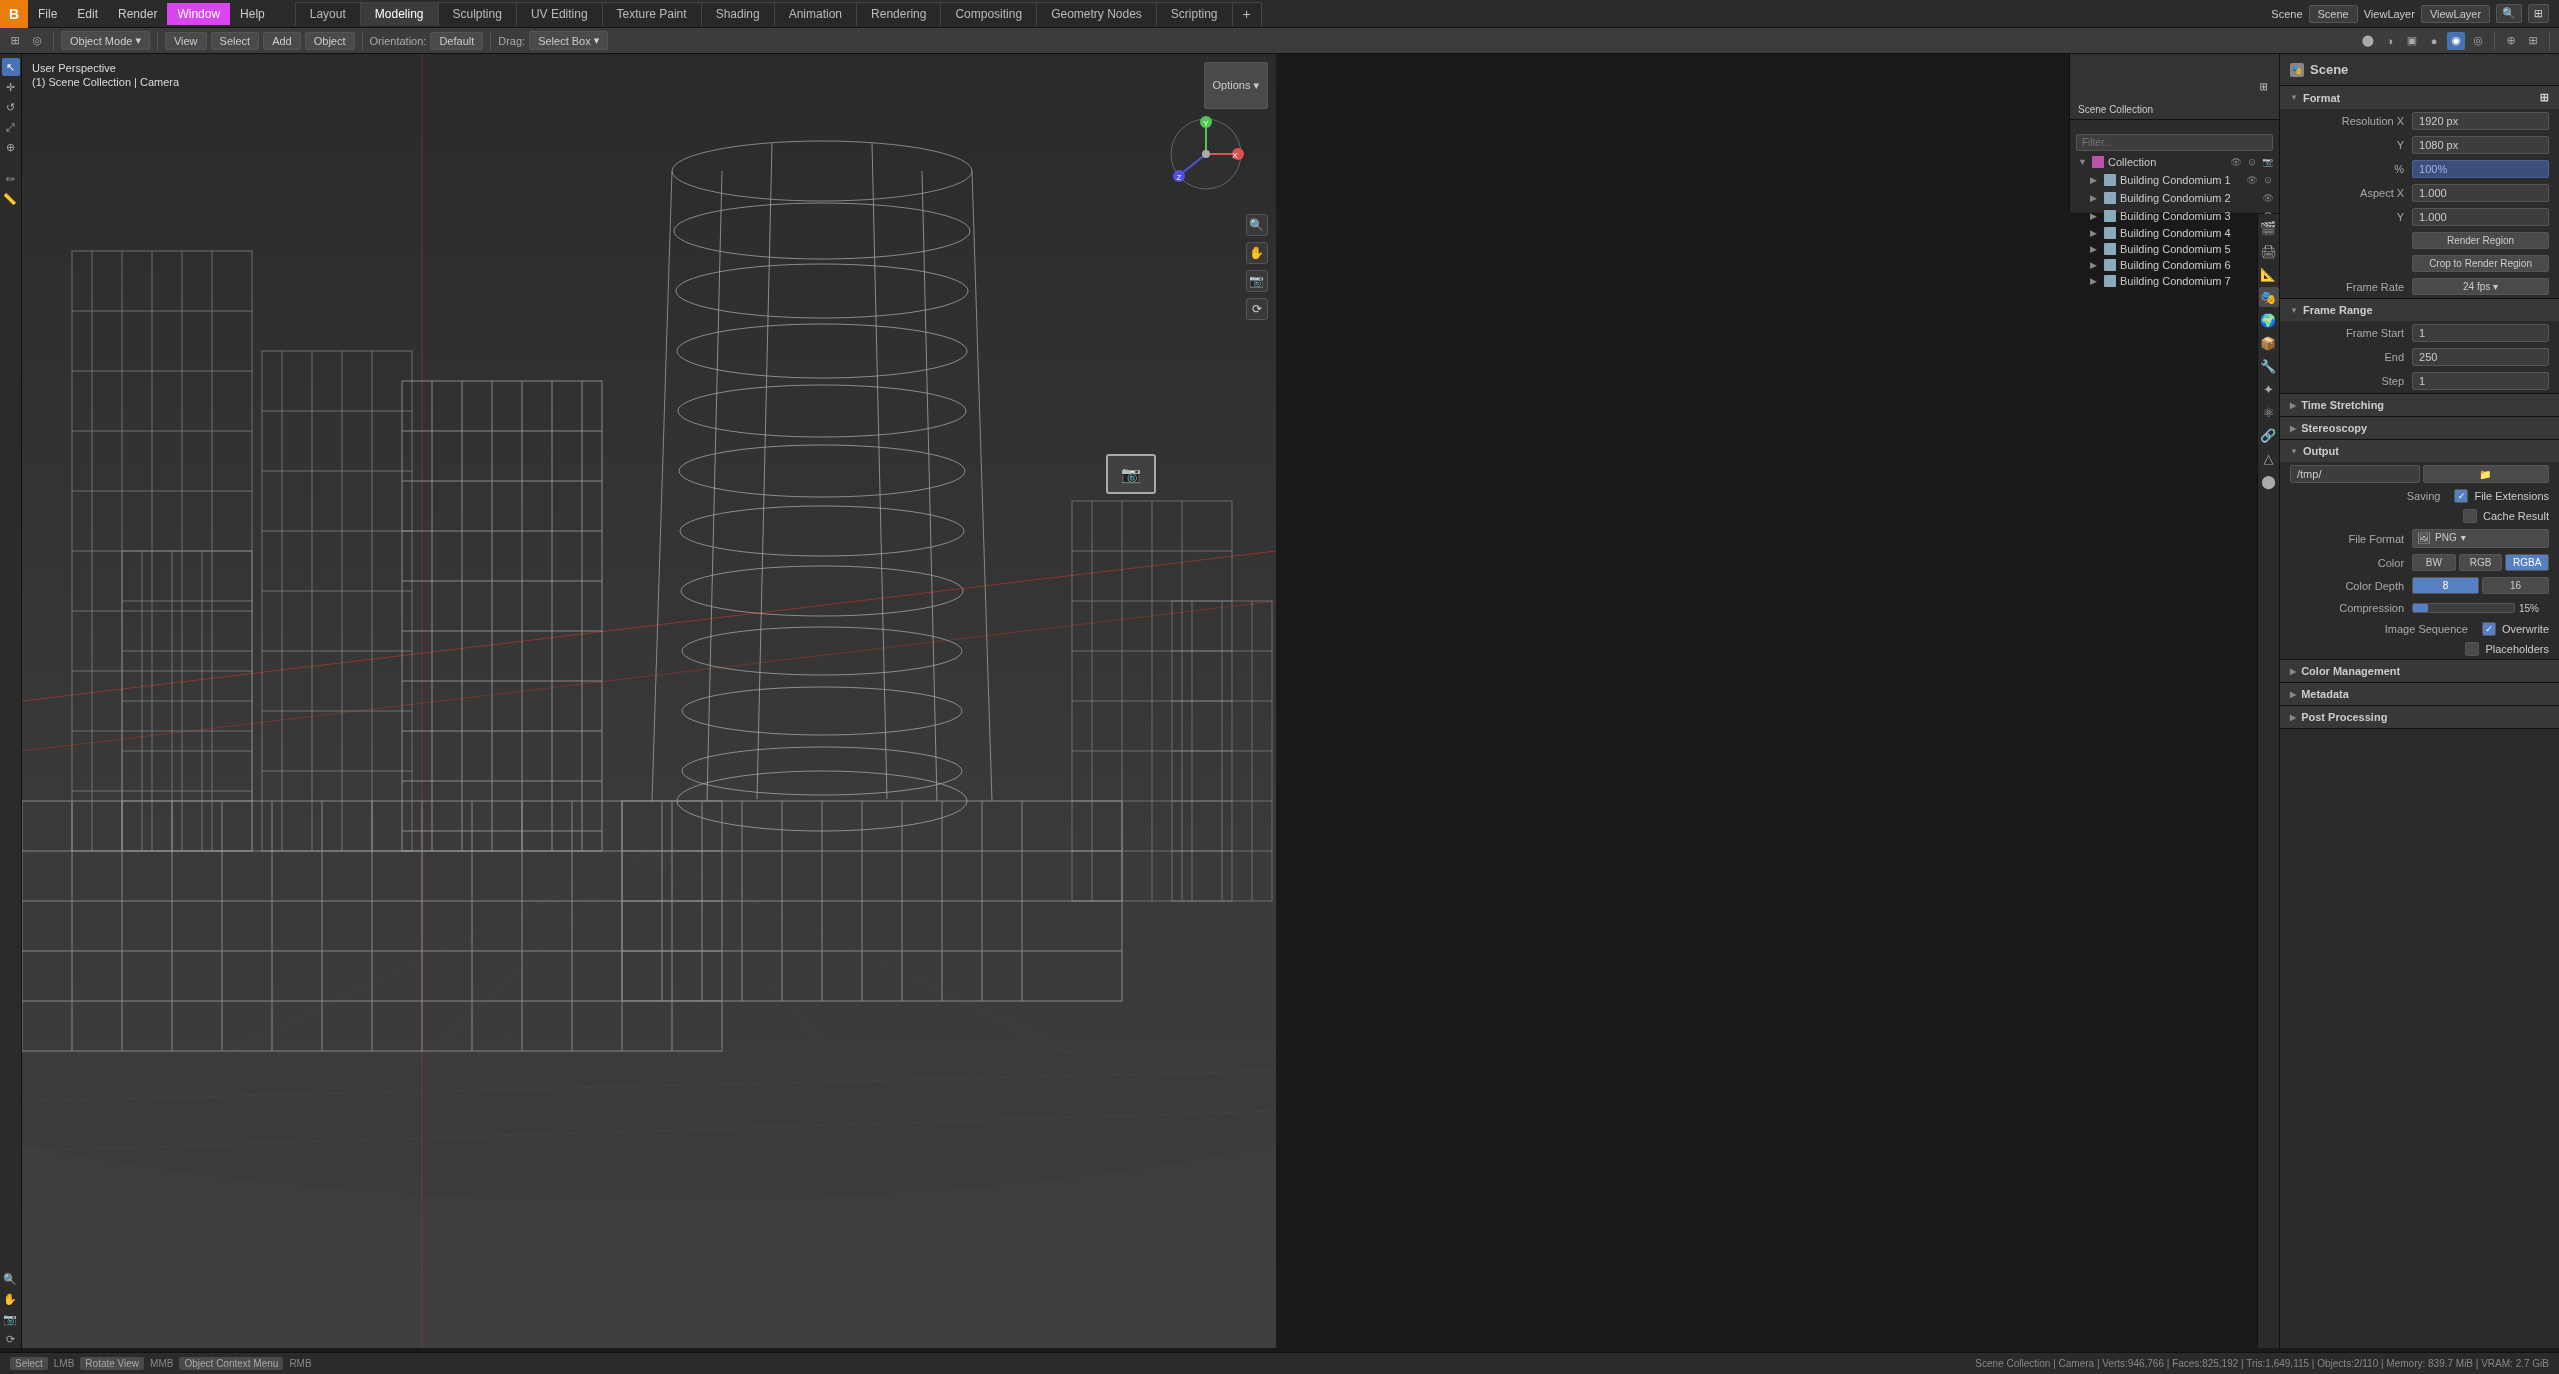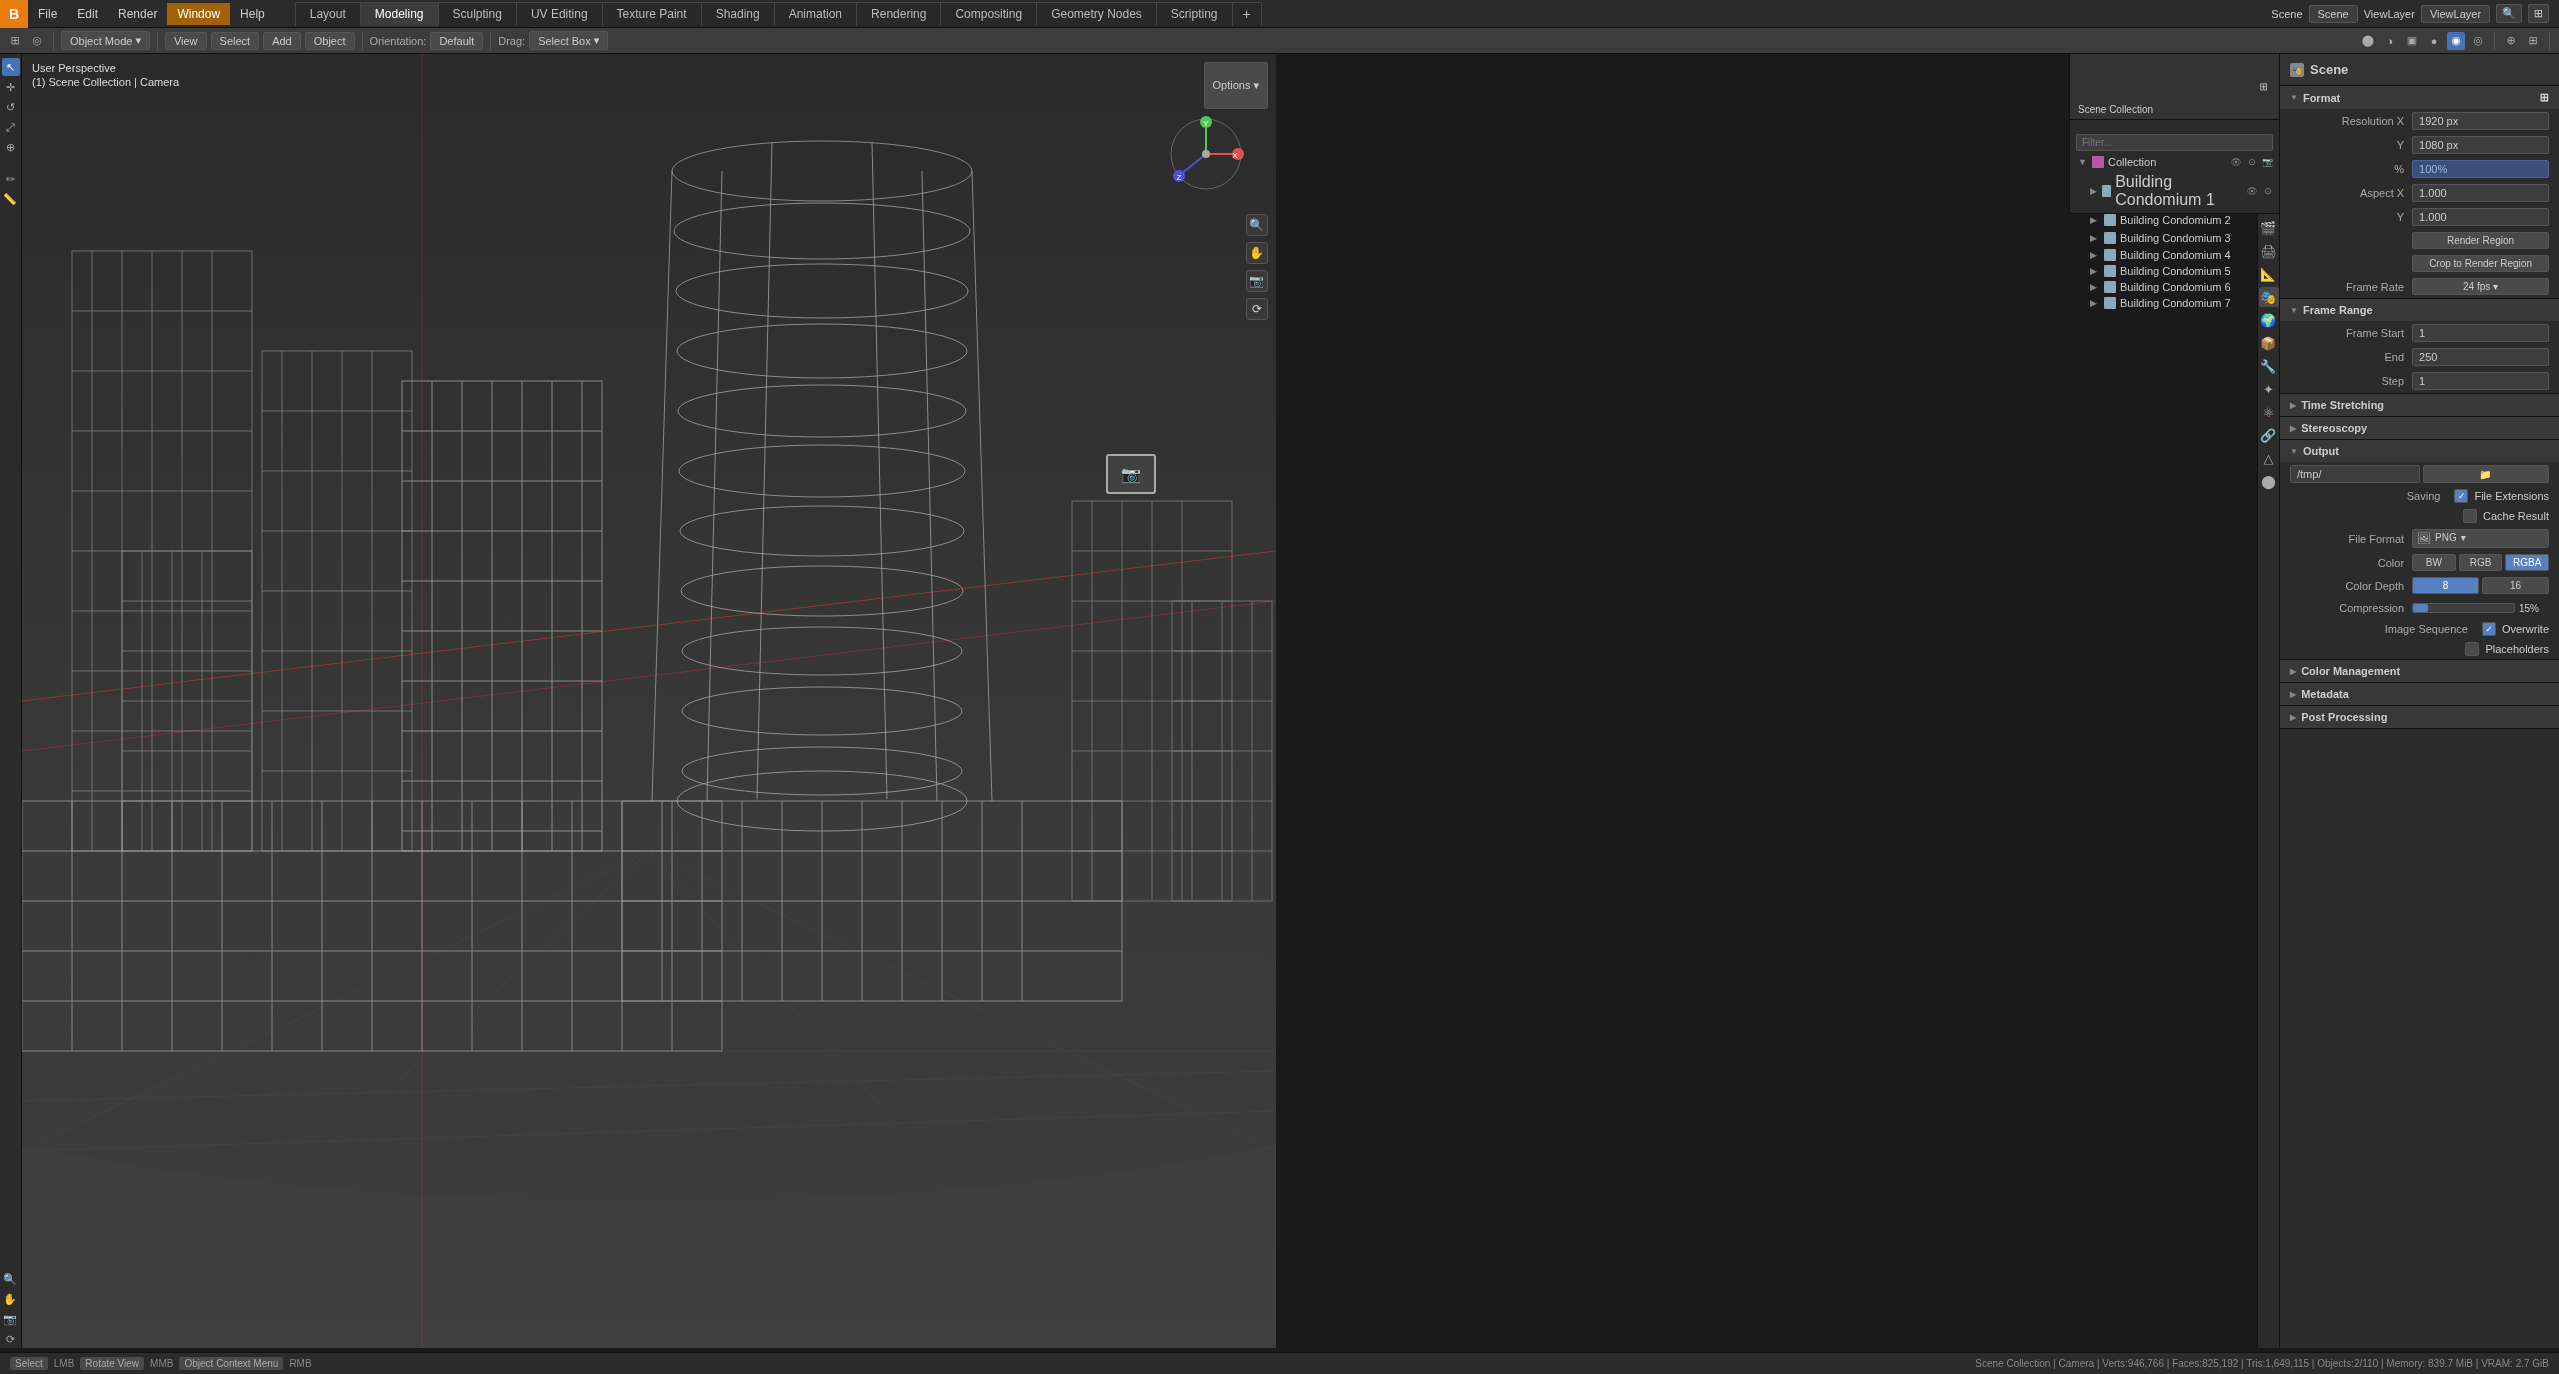--- a/index.html
+++ b/index.html
@@ -30,21 +30,21 @@
       background: #e87d0d;
       display: flex; align-items: center; justify-content: center;
       color: white; font-weight: bold; font-size: 14px;
     }
     .menu-item {
       padding: 4px 10px;
       font-size: 12px;
       color: #ccc;
       cursor: pointer;
     }
-    .menu-item.active { background: #a16207; color: white; }
+    .menu-item.active { background: #d946ef; color: white; }
 
     
     #second-toolbar {
       position: absolute;
       top: 28px; left: 0; right: 0;
       height: 26px;
       background: #3c3c3c;
       display: flex;
       align-items: center;
       border-bottom: 1px solid #111;
@@ -746,21 +746,21 @@
     <span style="font-size:11px;">Collection</span>
     <div class="outliner-actions">
       <span class="outline-action-btn">👁</span>
       <span class="outline-action-btn">⊙</span>
       <span class="outline-action-btn">📷</span>
     </div>
   </div>
   <div class="outliner-item" style="padding-left:20px;">
     <span class="outliner-expand">▶</span>
     <span class="outliner-icon mesh"></span>
-    <span style="font-size:16px;">Building Condomium 1</span>
+    <span style="font-size:11px;">Building Condomium 1</span>
     <div class="outliner-actions">
       <span class="outline-action-btn">👁</span>
       <span class="outline-action-btn">⊙</span>
     </div>
   </div>
   <div class="outliner-item" style="padding-left:20px;">
     <span class="outliner-expand">▶</span>
     <span class="outliner-icon mesh"></span>
     <span style="font-size:11px;text-align:right;">Building Condomium 2</span>
     <div class="outliner-actions">

